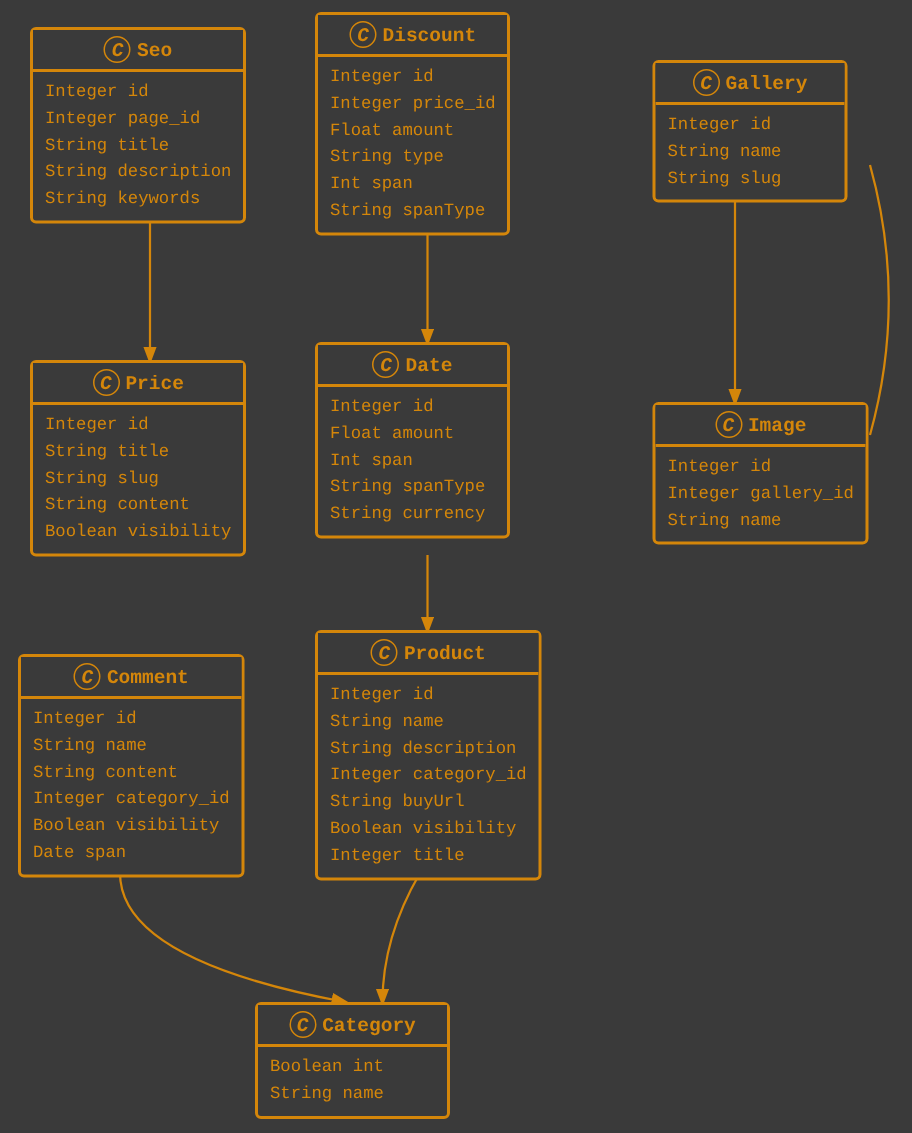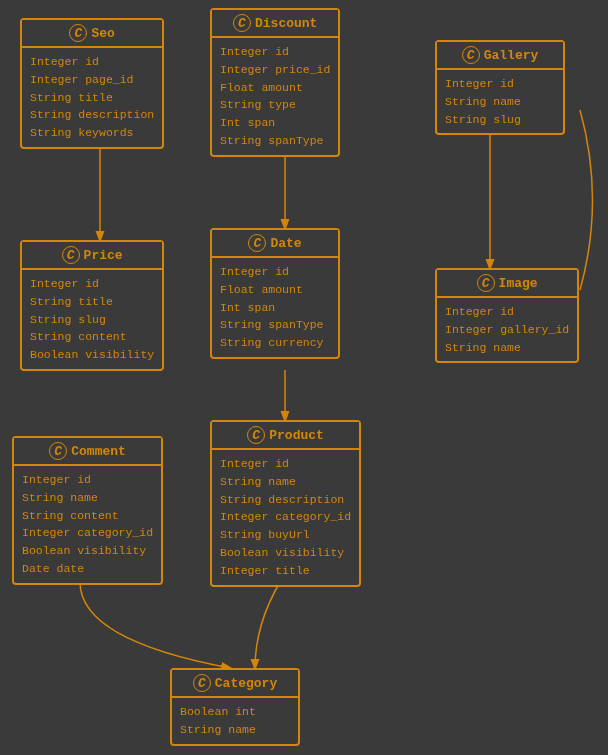--- a/index.html
+++ b/index.html
@@ -181,21 +181,21 @@
     <div class="entity-header">
       <div class="entity-icon">C</div>
       <span class="entity-title">Comment</span>
     </div>
     <div class="entity-fields">
       <div class="field-row">Integer id</div>
       <div class="field-row">String name</div>
       <div class="field-row">String content</div>
       <div class="field-row">Integer category_id</div>
       <div class="field-row">Boolean visibility</div>
-      <div class="field-row">Date date</div>
+      <div class="field-row">Date span</div>
     </div>
   </div>
 
   <div class="entity-box" style="left:210px; top:420px;">
     <div class="entity-header">
       <div class="entity-icon">C</div>
       <span class="entity-title">Product</span>
     </div>
     <div class="entity-fields">
       <div class="field-row">Integer id</div>

